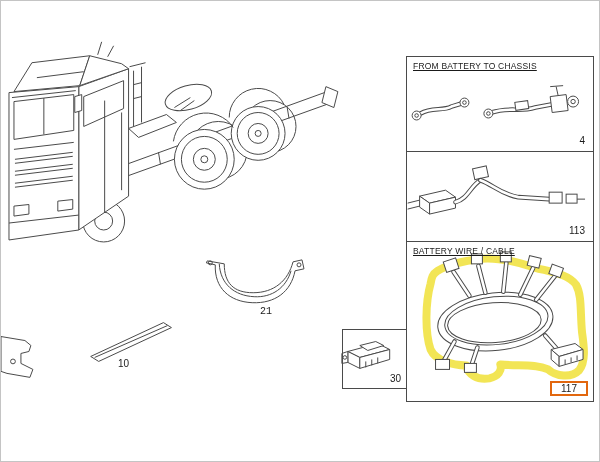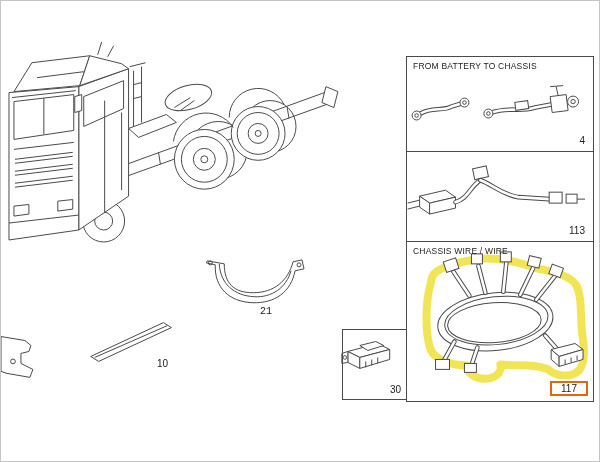--- a/index.html
+++ b/index.html
@@ -22,32 +22,32 @@
   .tube2{ stroke:#ffffff; stroke-width:2.6; fill:none; stroke-linecap:round; }
   .conn { stroke:#4a4a4a; fill:#ffffff; stroke-width:1; }
   .hl   { stroke:#efdf30; stroke-width:8; fill:none; opacity:.82;
           stroke-linejoin:round; stroke-linecap:round; }
 
   
   .pbox  { position:absolute; border:1px solid #4a4a4a; background:transparent; }
   #box-battery   { left:405px; top:55px;  width:188px; height:96px; }
   #box-cable     { left:405px; top:150px; width:188px; height:91px; }
   #box-chassis   { left:405px; top:240px; width:188px; height:161px; }
-  #box-connector { left:341px; top:328px; width:65px;  height:71px; }
+  #box-connector { left:341px; top:328px; width:65px;  height:60px; }
 
   .ptitle { position:absolute; top:4px; left:6px; font-size:8.5px;
-            letter-spacing:.2px; white-space:nowrap; }
+            letter-spacing:.2px; white-space:nowrap;text-decoration:underline; }
   .pnum   { position:absolute; font-size:10px; line-height:11px; }
   #num-4   { right:8px; bottom:5px; }
   #num-113 { right:8px; bottom:5px; }
   #num-30  { right:5px; bottom:4px; }
   #num-117 { right:5px; bottom:5px; border:2px solid #e2670e; padding:0 9px; }
 
   .floatnum { position:absolute; font-size:10px; }
-  #num-10 { left:117px; top:357px;margin-left:39px; }
+  #num-10 { left:117px; top:357px; }
   #num-21 { left:259px; top:305px;font-family:Liberation Mono, monospace; }
 </style>
 </head>
 <body>
 
 <div id="page">
 
   <svg id="art" viewBox="0 0 600 462" preserveAspectRatio="none">
 
     <g>
@@ -199,21 +199,21 @@
   <div class="pbox" id="box-battery">
     <div class="ptitle">FROM BATTERY TO CHASSIS</div>
     <div class="pnum" id="num-4">4</div>
   </div>
 
   <div class="pbox" id="box-cable">
     <div class="pnum" id="num-113">113</div>
   </div>
 
   <div class="pbox" id="box-chassis">
-    <div class="ptitle">CHASSIS WIRE / WIRE</div>
+    <div class="ptitle">BATTERY WIRE / CABLE</div>
     <div class="pnum" id="num-117">117</div>
   </div>
 
   <div class="pbox" id="box-connector">
     <div class="pnum" id="num-30">30</div>
   </div>
 
   <div class="floatnum" id="num-10">10</div>
   <div class="floatnum" id="num-21">21</div>
 

